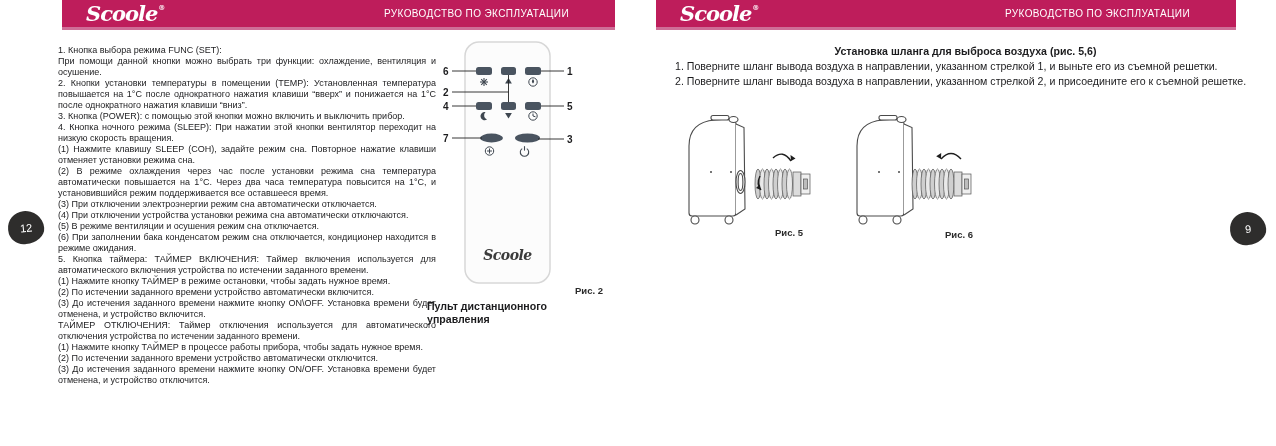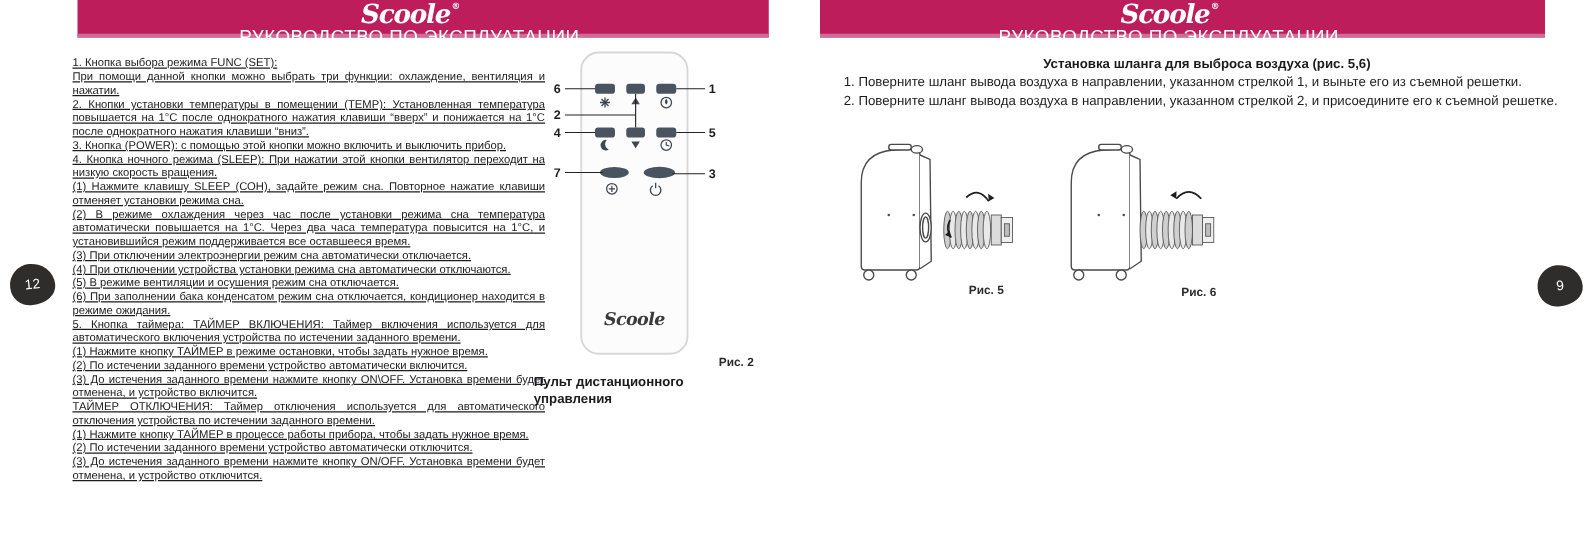--- a/index.html
+++ b/index.html
@@ -1,33 +1,33 @@
 <!DOCTYPE html>
 <html><head>
 <meta charset="utf-8">
 <style>
   html,body{margin:0;padding:0;background:#fff;}
   .canvas{position:relative;width:1276px;height:446px;background:#fff;overflow:hidden;
           font-family:"Liberation Sans",sans-serif;color:#1c1c1e;}
   .topbar{position:absolute;top:0;height:30px;background:#BE1D5B;border-bottom:3px solid #cf6d97;
-          display:flex;align-items:center;justify-content:space-between;padding:0 46px 0 24px;box-sizing:border-box;flex-direction:column;}
+          display:flex;align-items:center;justify-content:space-between;padding:0 46px 0 24px;box-sizing:border-box;}
   .topbar.left{left:62px;width:553px;}
   .topbar.right{left:656px;width:580px;}
   .logo{font-family:"DejaVu Serif",serif;font-style:italic;font-weight:bold;color:#fff;
         font-size:21px;letter-spacing:-1px;line-height:1;}
   .logo sup{font-size:7px;font-style:normal;vertical-align:top;position:relative;top:1px;left:1px;}
-  .topbar-title{color:#fff;font-size:15px;letter-spacing:.4px;}
+  .topbar-title{color:#fff;font-size:10px;letter-spacing:.4px;}
   .badge{position:absolute;width:36px;height:33px;background:#2e2d2c;color:#fff;font-size:11px;
          display:flex;align-items:center;justify-content:center;
          border-radius:48% 55% 56% 44% / 52% 56% 44% 48%;transform:rotate(-6deg);}
   .badge.left{left:8px;top:211px;}
   .badge.right{left:1230px;top:212px;}
   .col-left{position:absolute;left:58px;top:45px;width:378px;font-size:9px;line-height:11px;
             text-align:justify;}
-  .col-left p{margin:0;text-decoration:underline;}
+  .col-left p{margin:0;}
   .col-right{position:absolute;left:675px;top:44px;width:581px;font-size:10.6px;line-height:15px;
              text-align:justify;}
   .col-right p{margin:0;}
   .col-right .heading{font-weight:bold;text-align:center;}
   .remote-svg{position:absolute;left:438px;top:38px;}
   .fig-caption{position:absolute;font-size:9.5px;font-weight:600;color:#2b2b2b;padding-left:12px;}
   .cap-fig8{left:563px;top:285px;}
   .cap-fig5{left:763px;top:227px;}
   .cap-fig6{left:933px;top:229px;}
   .remote-title{position:absolute;left:427px;top:300px;width:150px;font-size:10.6px;
@@ -49,21 +49,21 @@
     <span class="topbar-title">РУКОВОДСТВО ПО ЭКСПЛУАТАЦИИ</span>
   </header>
 
   <header class="topbar right">
     <span class="logo"><span>Scoole</span><sup>®</sup></span>
     <span class="topbar-title">РУКОВОДСТВО ПО ЭКСПЛУАТАЦИИ</span>
   </header>
 
   <div class="col-left">
     <p>1. Кнопка выбора режима FUNC (SET):</p>
-    <p>При помощи данной кнопки можно выбрать три функции: охлаждение, вентиляция и нажатии.</p>
+    <p>При помощи данной кнопки можно выбрать три функции: охлаждение, вентиляция и осушение.</p>
     <p>2. Кнопки установки температуры в помещении (TEMP): Установленная температура повышается на 1°C после однократного нажатия клавиши “вверх” и понижается на 1°C после однократного нажатия клавиши “вниз”.</p>
     <p>3. Кнопка (POWER): с помощью этой кнопки можно включить и выключить прибор.</p>
     <p>4. Кнопка ночного режима (SLEEP): При нажатии этой кнопки вентилятор переходит на низкую скорость вращения.</p>
     <p>(1) Нажмите клавишу SLEEP (СОН), задайте режим сна. Повторное нажатие клавиши отменяет установки режима сна.</p>
     <p>(2) В режиме охлаждения через час после установки режима сна температура автоматически повышается на 1°C. Через два часа температура повысится на 1°C, и установившийся режим поддерживается все оставшееся время.</p>
     <p>(3) При отключении электроэнергии режим сна автоматически отключается.</p>
     <p>(4) При отключении устройства установки режима сна автоматически отключаются.</p>
     <p>(5) В режиме вентиляции и осушения режим сна отключается.</p>
     <p>(6) При заполнении бака конденсатом режим сна отключается, кондиционер находится в режиме ожидания.</p>
     <p>5. Кнопка таймера: ТАЙМЕР ВКЛЮЧЕНИЯ: Таймер включения используется для автоматического включения устройства по истечении заданного времени.</p>

